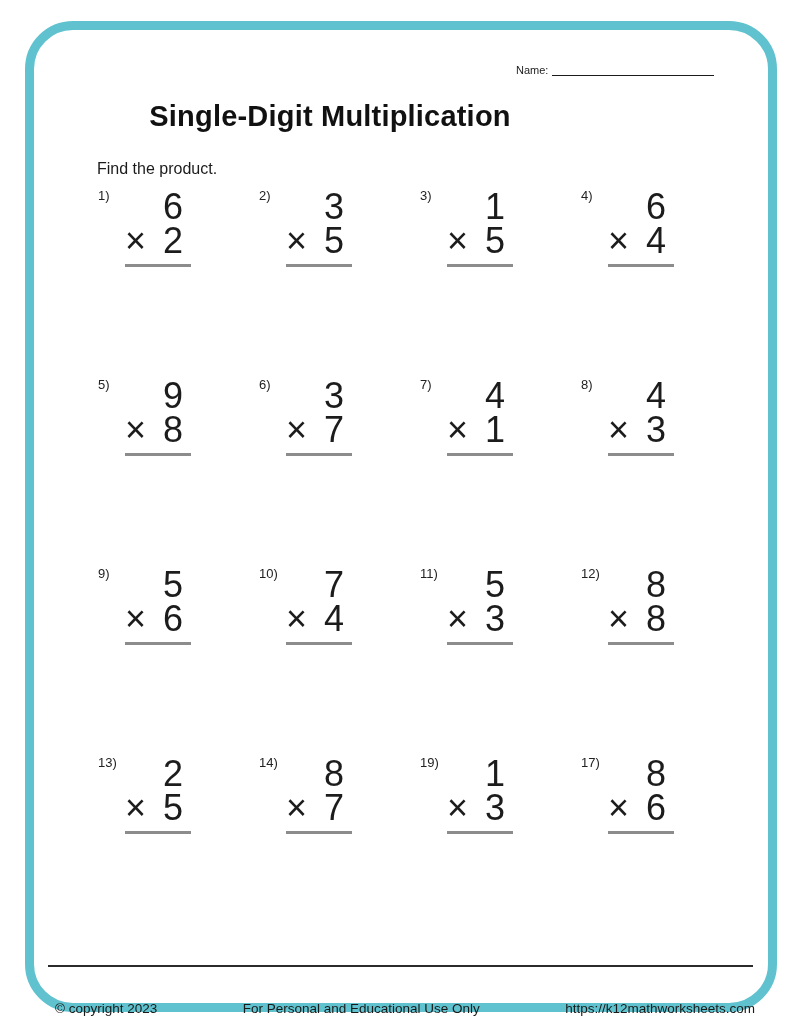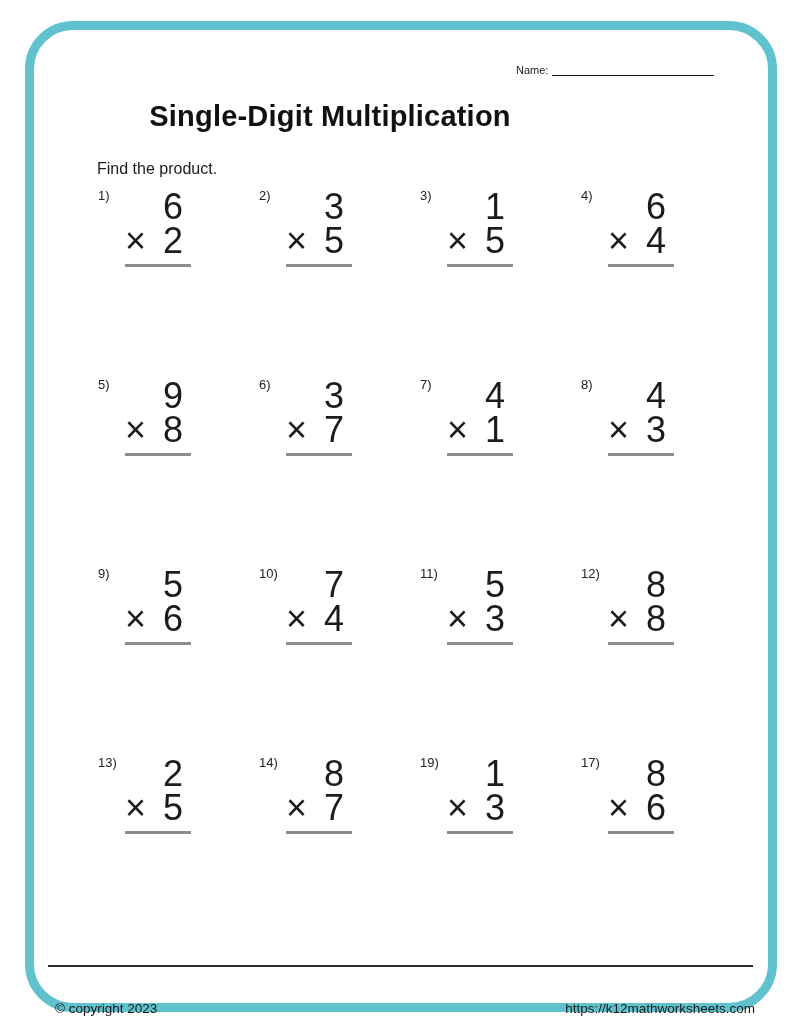--- a/index.html
+++ b/index.html
@@ -257,14 +257,15 @@
       </div>
       <div class="p-line"></div>
     </div>
   </div>
 
 </div>
 
 <div class="footer-divider"></div>
 <div class="footer-row">
   <span>© copyright 2023</span>
+  <span>For Personal and Educational Use Only</span>
   <span>https://k12mathworksheets.com</span>
 </div>
 
 </body></html>

